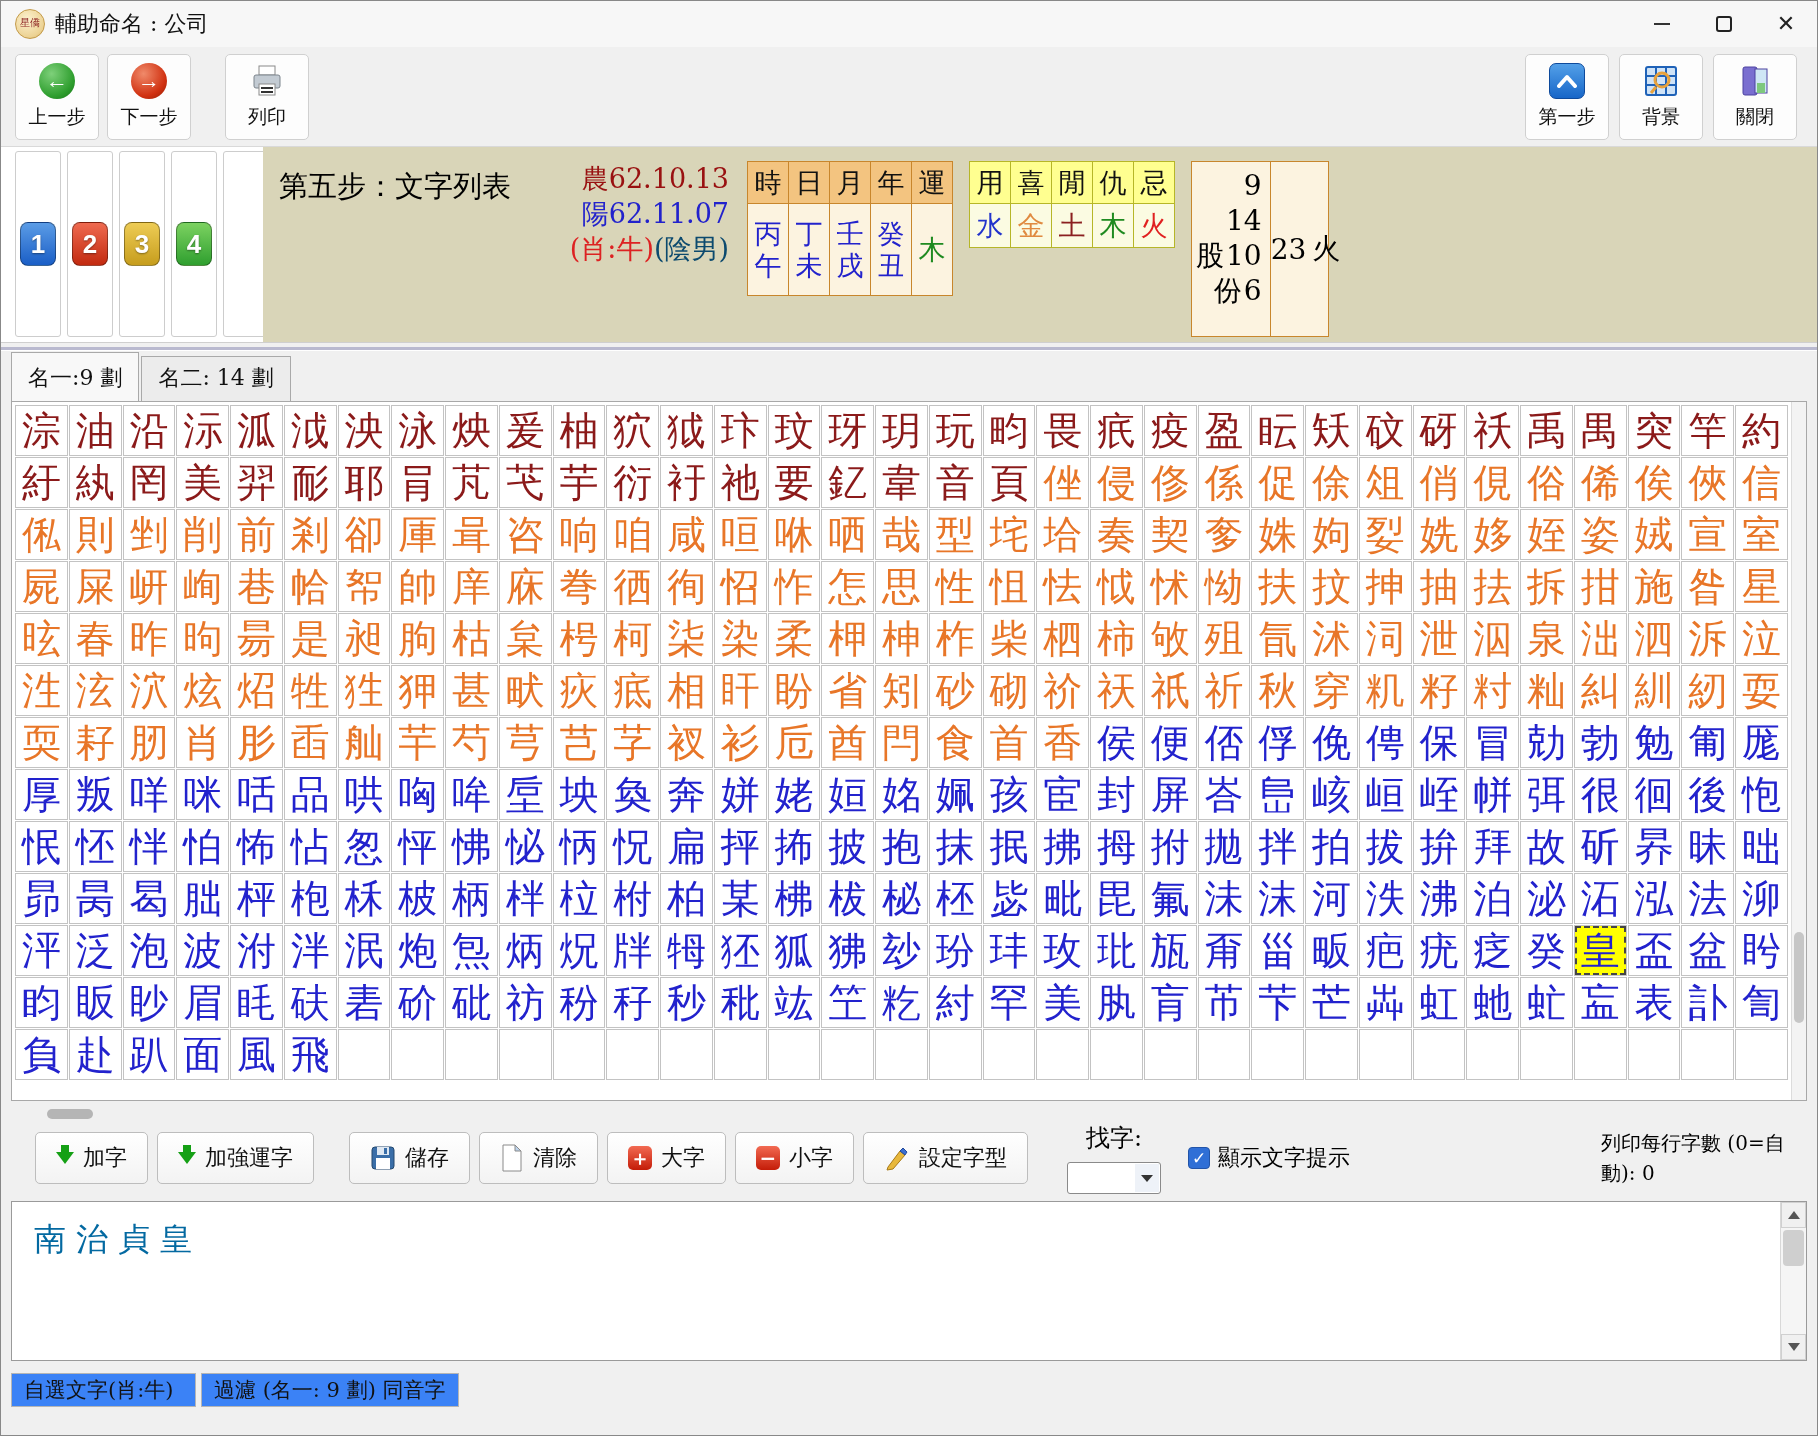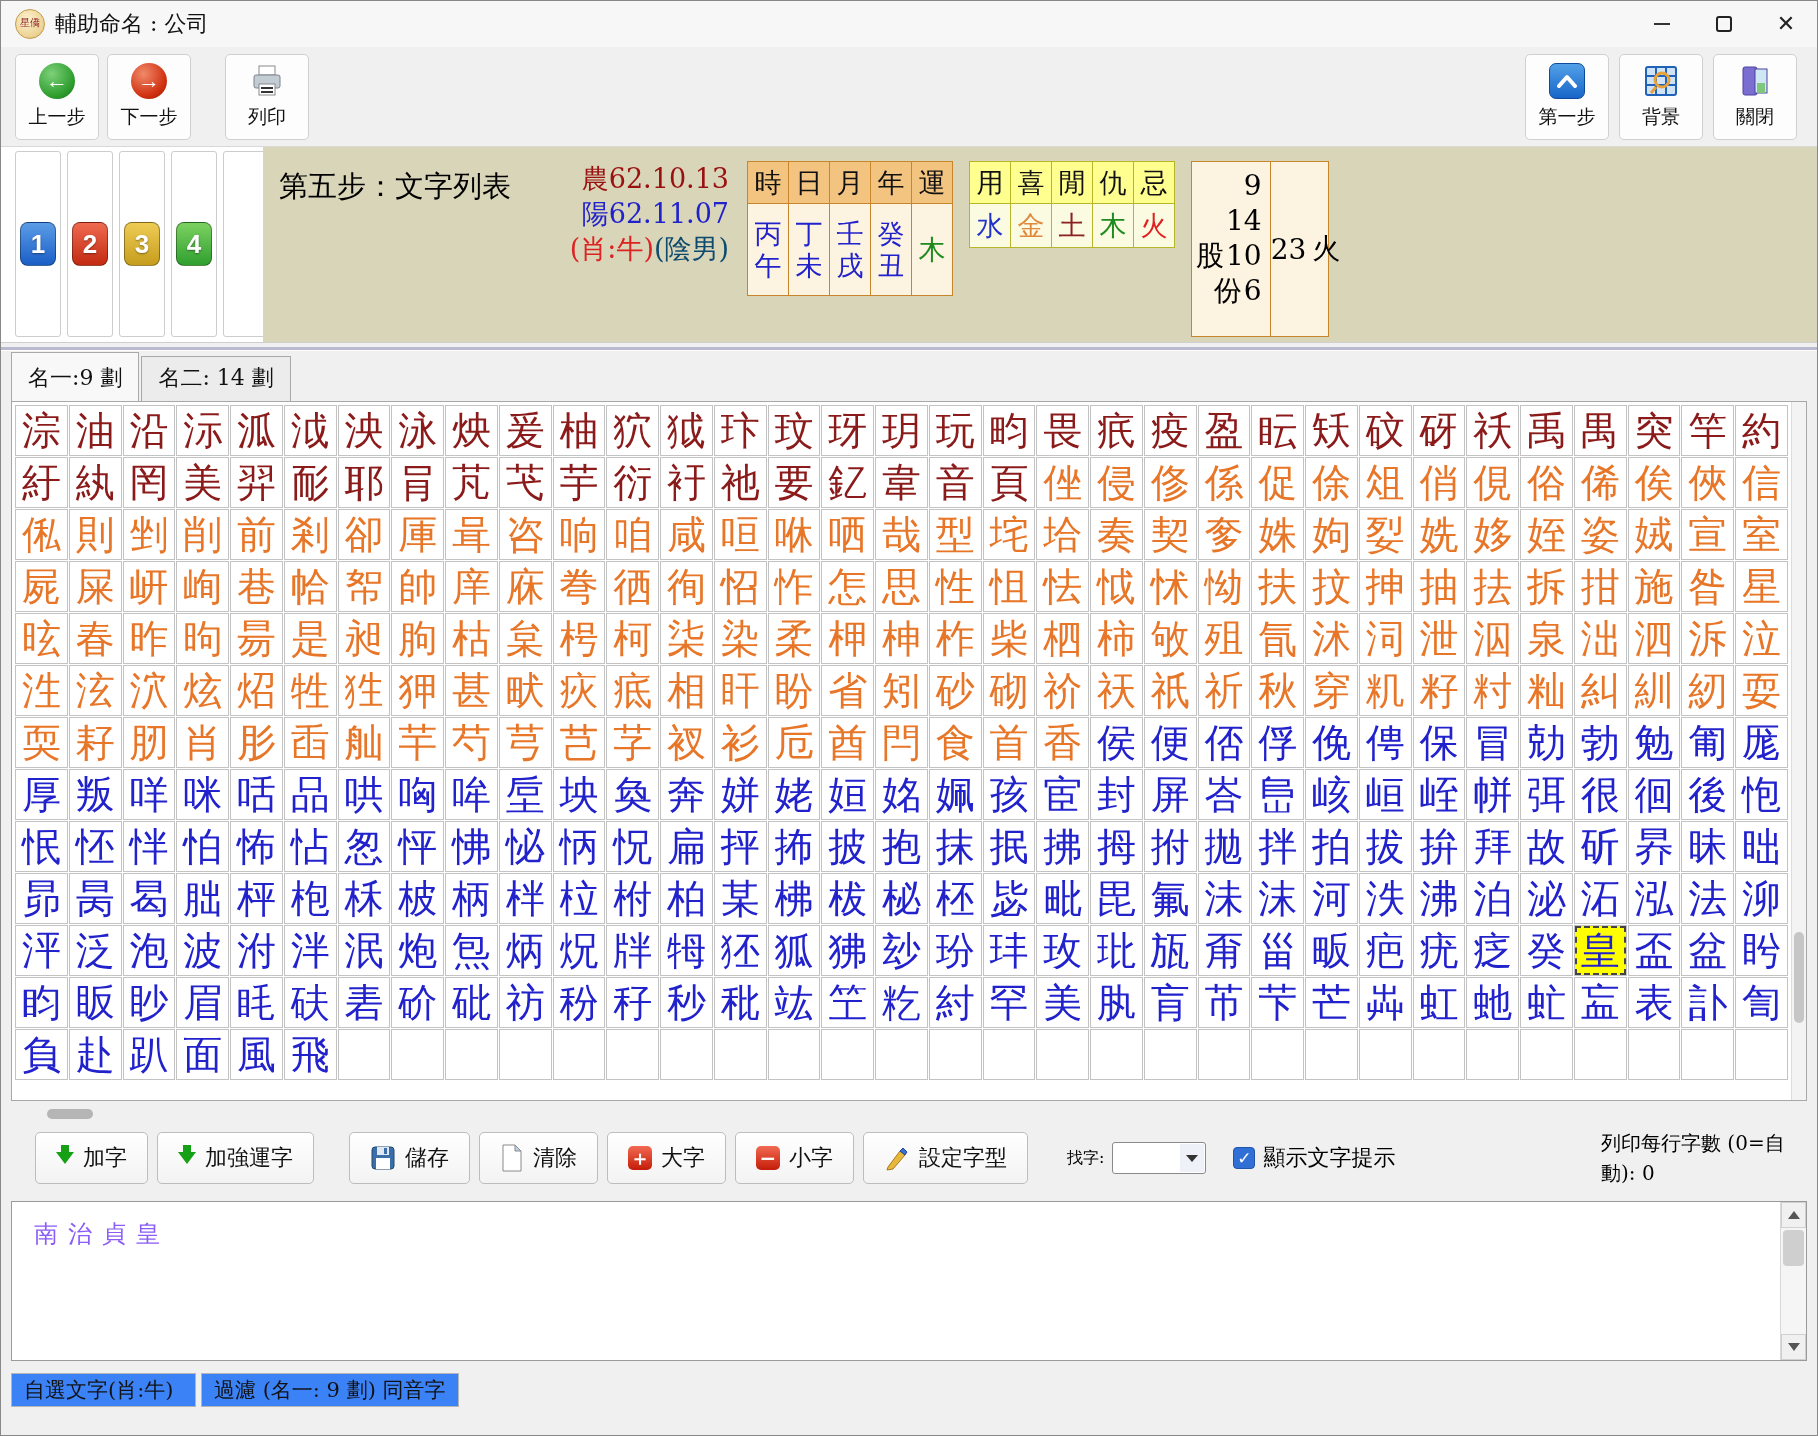--- a/index.html
+++ b/index.html
@@ -91,32 +91,32 @@
   
   .btoolbar { position:absolute; top:1126px; left:10px; right:0; height:62px; display:flex; align-items:center; gap:9px; padding-left:24px; }
   .bbtn { height:52px; padding:0 20px; background:linear-gradient(#ffffff,#f3f3f3); border:1px solid #bdbdbd;
     border-radius:5px; display:flex; align-items:center; gap:9px; font-size:22px; color:#111; cursor:pointer; }
   .gap-l { margin-left:26px; }
   .arr-down { width:0; height:0; border-left:9px solid transparent; border-right:9px solid transparent;
     border-top:12px solid #15a015; position:relative; }
   .arr-down::before { content:""; position:absolute; left:-4px; top:-19px; width:8px; height:8px; background:#15a015; }
   .plusminus { width:24px; height:24px; border-radius:5px; background:linear-gradient(#f26a52,#c41c08);
     color:#fff; font-size:20px; font-weight:bold; display:flex; align-items:center; justify-content:center; }
-  .find { display:flex; align-items:center; gap:8px; margin-left:30px; font-size:16px; }
+  .find { display:flex; align-items:center; gap:8px; margin-left:30px; font-size:24px;flex-direction:column; }
   .combo { width:94px; height:32px; background:#fff; border:1px solid #8a8a8a; border-radius:3px; position:relative; cursor:pointer; }
   .combo .cbtn { position:absolute; right:1px; top:1px; bottom:1px; width:24px; background:#eef2f8;
     display:flex; align-items:center; justify-content:center; }
   .combo .car { width:0; height:0; border-left:6px solid transparent; border-right:6px solid transparent; border-top:7px solid #333; }
   .chk { display:flex; align-items:center; gap:8px; margin-left:18px; font-size:22px; }
   .chkbox { width:22px; height:22px; border-radius:4px; background:#2f6fd6; border:1px solid #2254a8;
     color:#fff; font-size:17px; display:flex; align-items:center; justify-content:center; }
   .printinfo { margin-left:auto; width:216px; font-size:20px; line-height:1.5; overflow:hidden; white-space:normal; }
   
   .resultbox { position:absolute; top:1200px; left:10px; right:10px; height:160px; background:#fff; border:1px solid #9a9a9a; }
-  .result-text { padding:16px 22px; font-size:24px; letter-spacing:10px; color:#8b5cf6; }
+  .result-text { padding:16px 22px; font-size:32px; letter-spacing:10px; color:#0369a1; }
   .rsb { position:absolute; right:0; top:0; bottom:0; width:26px; background:#f5f5f5; border-left:1px solid #d8d8d8; }
   .rsb .ab { position:absolute; left:0; right:0; height:26px; background:#f0f0f0; border:1px solid #d0d0d0;
     display:flex; align-items:center; justify-content:center; }
   .rsb .ab.up { top:0; } .rsb .ab.dn { bottom:0; }
   .tri-up { width:0; height:0; border-left:6px solid transparent; border-right:6px solid transparent; border-bottom:8px solid #555; }
   .tri-dn { width:0; height:0; border-left:6px solid transparent; border-right:6px solid transparent; border-top:8px solid #555; }
   .rsb .rthumb { position:absolute; left:2px; right:2px; top:28px; height:36px; background:#cfcfcf; border-radius:4px; }
   
   .statusbar { position:absolute; top:1372px; left:10px; height:34px; display:flex; gap:5px; }
   .scell { border:1px solid #b5b5b5; background:#3b82f6; font-size:21px; color:#111;

